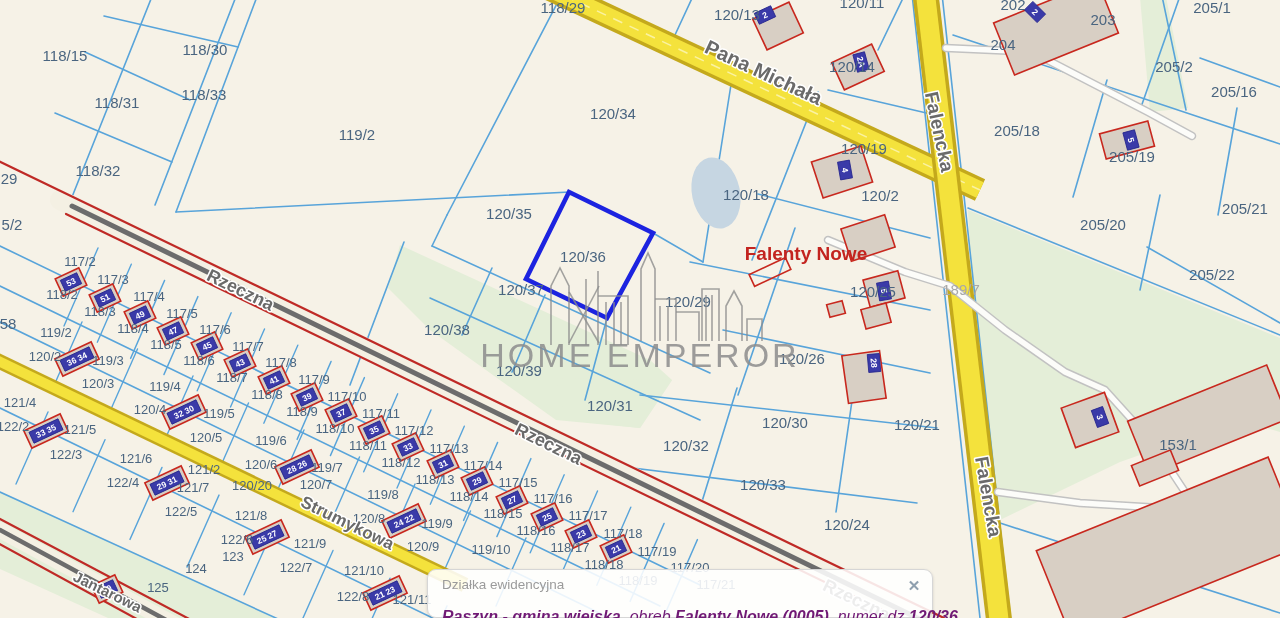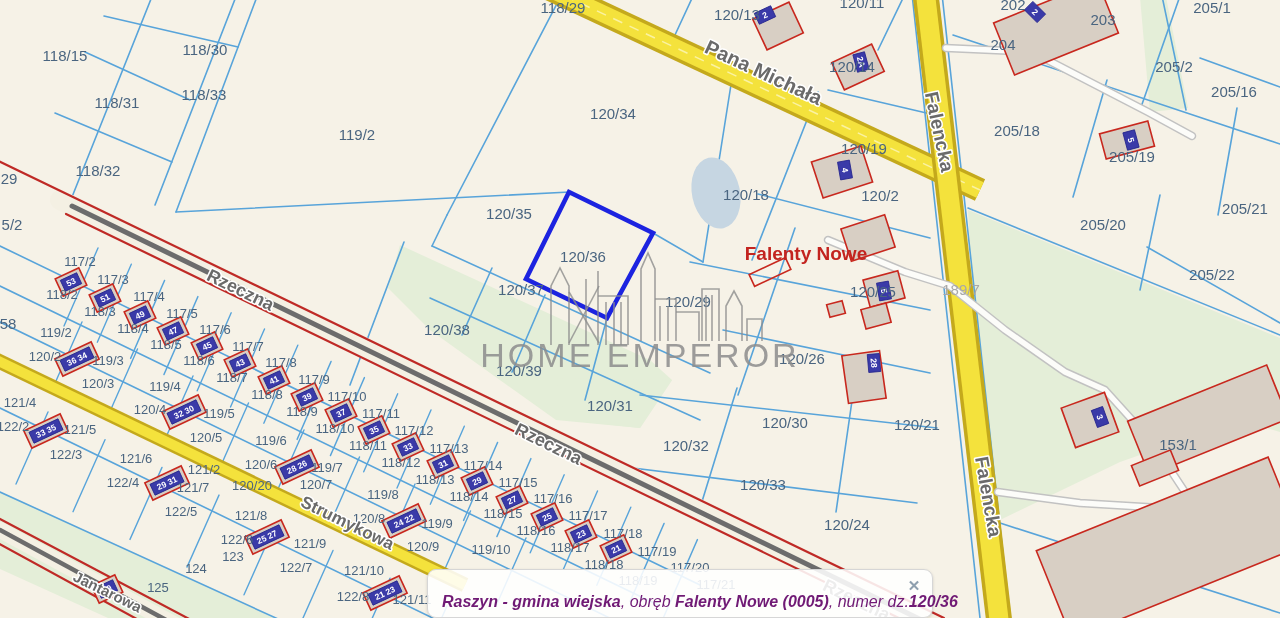--- a/index.html
+++ b/index.html
@@ -381,15 +381,16 @@
       <path d="M676 312 L699 312 L699 341" fill="none" stroke="#8d8d8d" stroke-width="1.6" opacity="0.8"></path>
       <path d="M702 341 L702 289 L719 289 L719 341" fill="none" stroke="#8d8d8d" stroke-width="1.6" opacity="0.8"></path>
       <path d="M706 295 L706 341 M712 295 L712 341" fill="none" stroke="#8d8d8d" stroke-width="1.6" opacity="0.8"></path>
       <path d="M726 341 L726 306 L734 291 L742 306 L742 341" fill="none" stroke="#8d8d8d" stroke-width="1.6" opacity="0.8"></path>
       <path d="M747 341 L747 319 L762 319 L762 341" fill="none" stroke="#8d8d8d" stroke-width="1.6" opacity="0.8"></path>
       <text x="640" y="367" fill="#8d8d8d" font-size="34" letter-spacing="3" text-anchor="middle" opacity="0.85">HOME EMPEROR</text>
     </svg>
 
   <div class="info-panel">
     <button class="panel-close">✕</button>
+    <div class="info-title">Działka ewidencyjna</div>
     <div class="info-line"><b>Raszyn - gmina wiejska</b><span>, obręb </span><b>Falenty Nowe (0005)</b><span>, numer dz.</span><b>120/36</b></div>
   </div>
 </div>
 
 </body></html>

